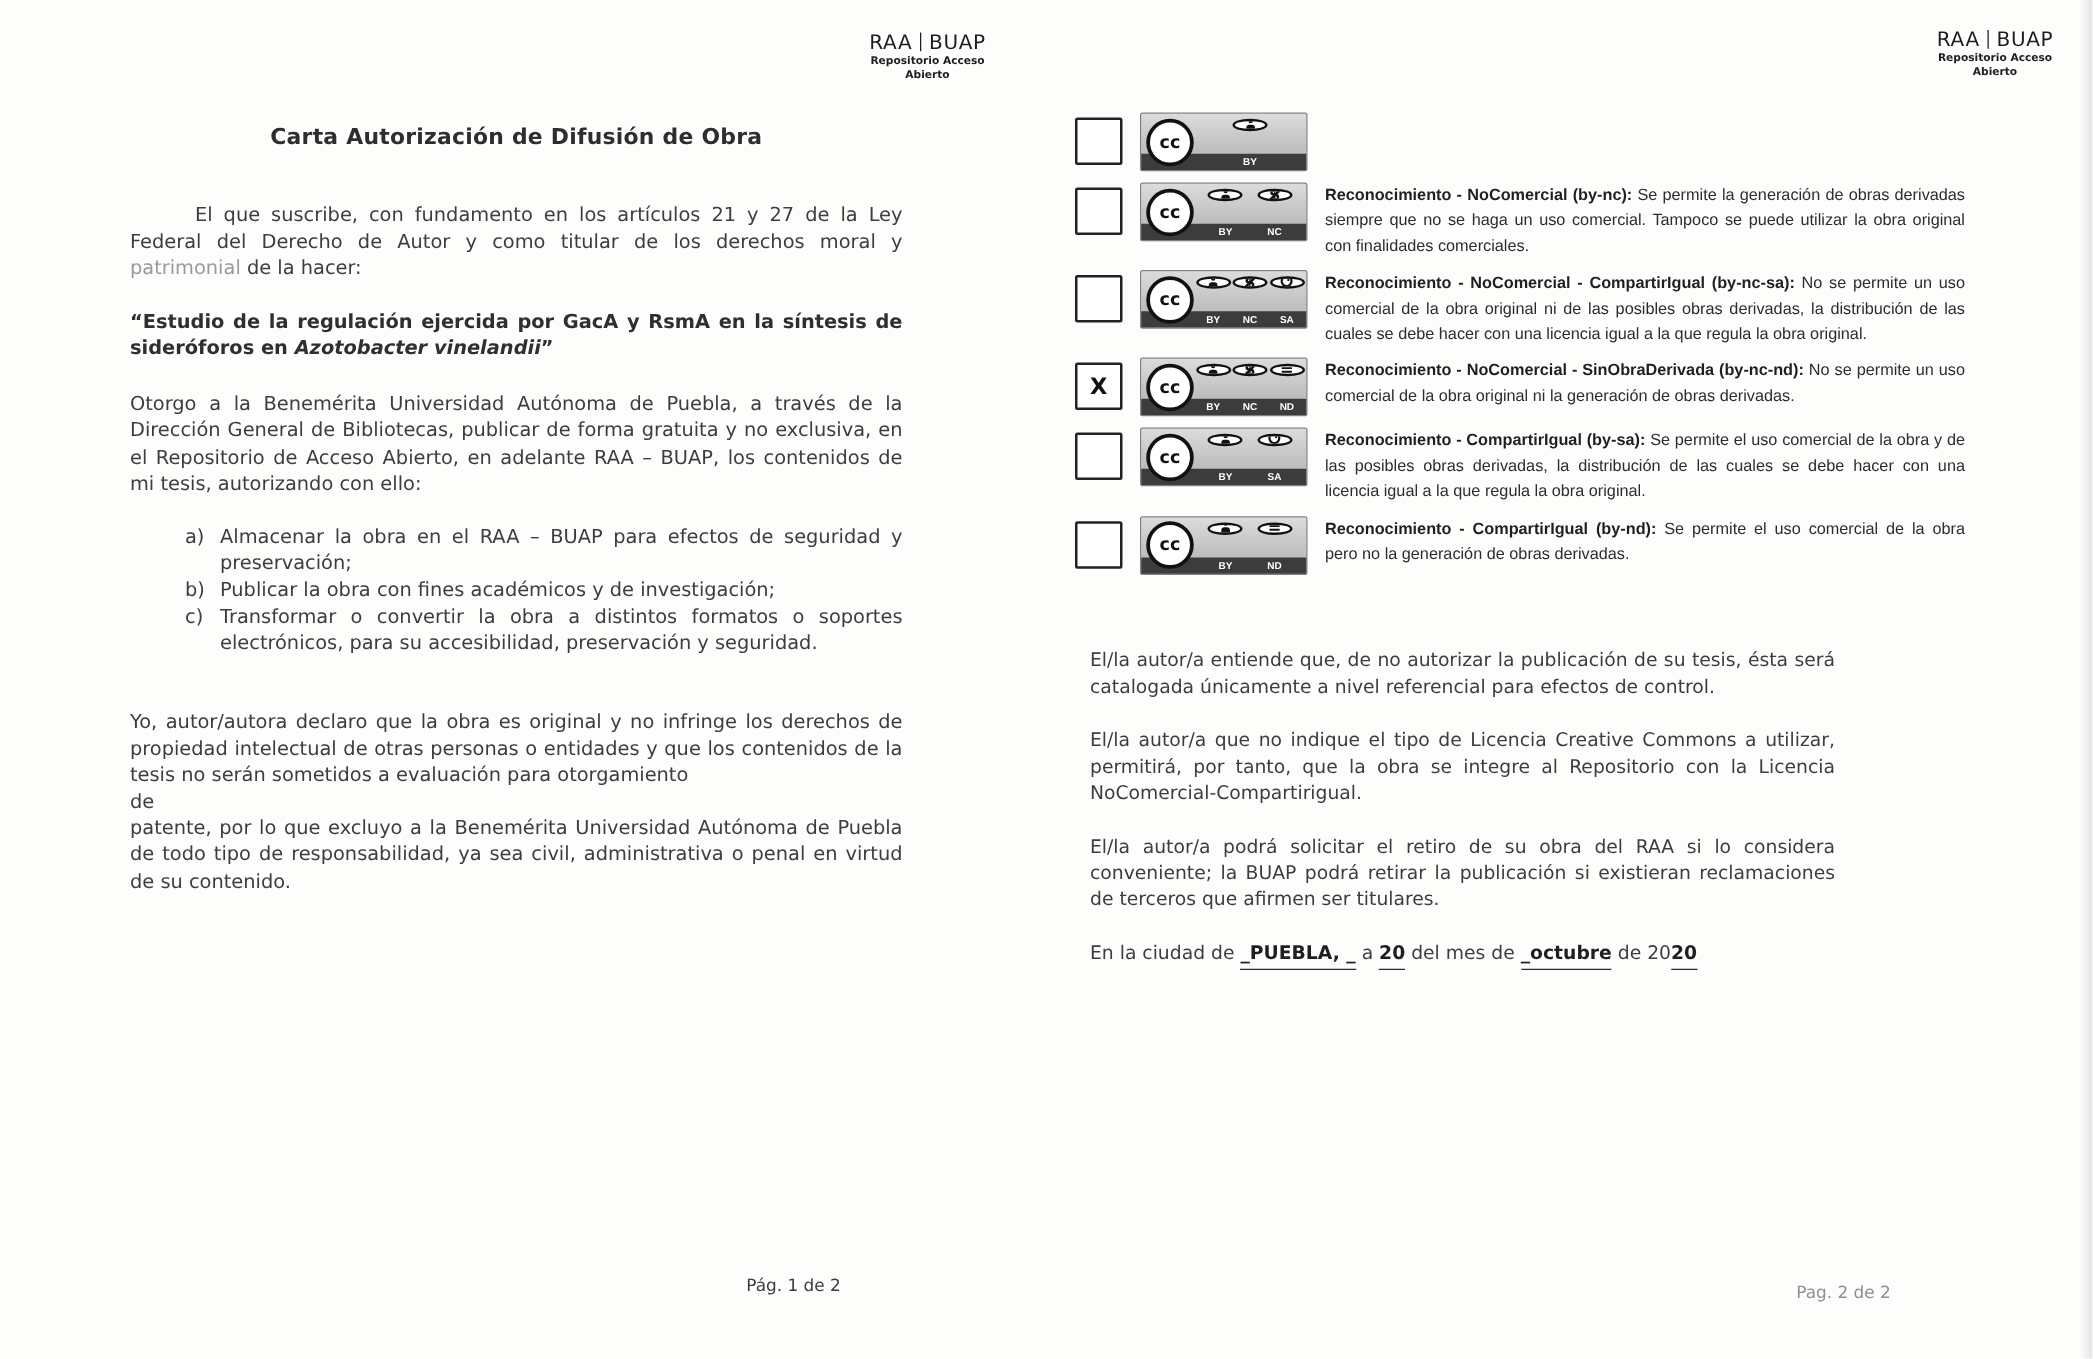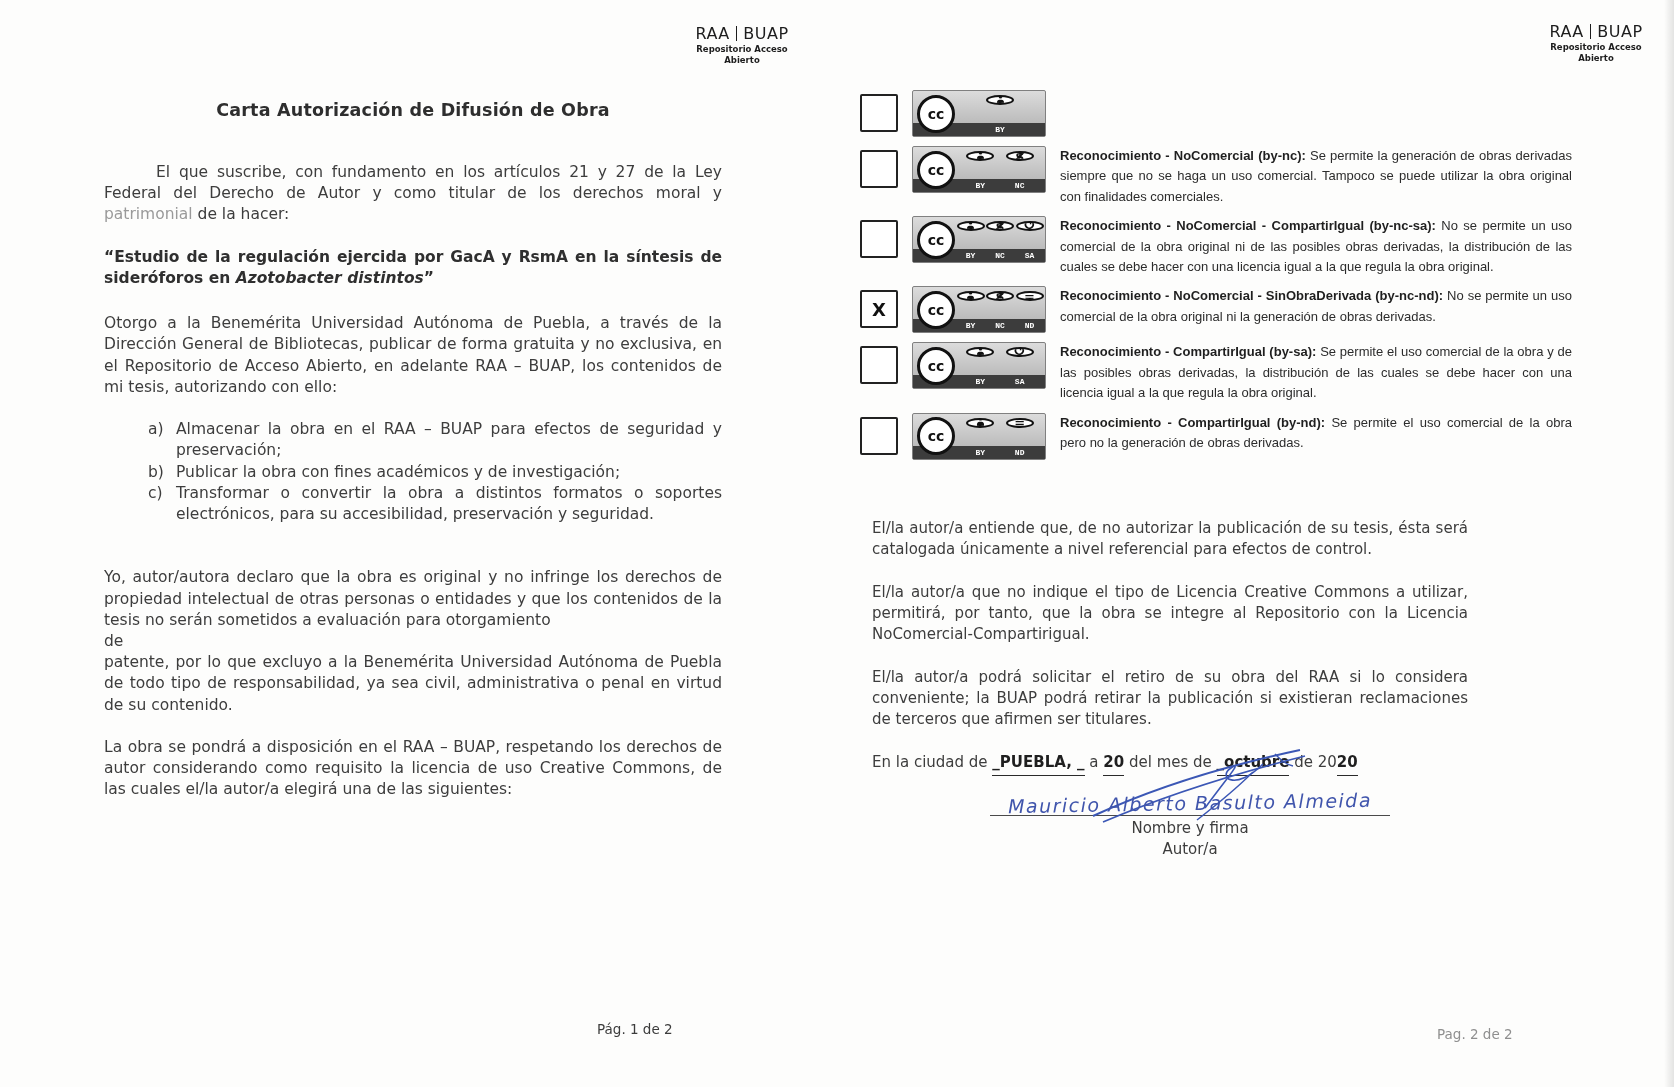--- a/index.html
+++ b/index.html
@@ -51,21 +51,21 @@
   .cc-big{width:32px;height:32px;border:3px solid #111;border-radius:50%;background:#fff;
       display:flex;align-items:center;justify-content:center;font-weight:bold;font-size:14px;
       color:#111;margin-left:4px;z-index:2;flex:none;}
   .codes{flex:1;display:flex;justify-content:space-evenly;z-index:2;height:100%;}
   .code-col{display:flex;flex-direction:column;align-items:center;justify-content:flex-start;
       padding-top:4px;}
   .icon-circle{width:24px;height:24px;border:2.5px solid #111;border-radius:50%;background:#fff;
       display:flex;align-items:center;justify-content:center;font-weight:bold;font-size:13px;
       color:#111;position:relative;overflow:hidden;}
   .code-label{font-size:8px;font-weight:bold;color:#fff;height:13px;line-height:14px;
-      margin-top:18px;font-family:Liberation Mono, monospace;}
+      margin-top:18px;font-family:Liberation Sans, sans-serif;}
   .nc-slash{position:absolute;width:2px;height:26px;background:#111;transform:rotate(45deg);}
   .sa-glyph{font-size:15px;line-height:1;margin-top:-2px;}
   .license-text{flex:1;font-family:"Liberation Sans",sans-serif;font-size:13px;
       line-height:1.57;text-align:justify;color:#2c2c2c;margin:0;}
   .license-title{font-weight:bold;color:#1f1f1f;}
 
   
   .p2-paras{width:596px;margin-top:58px;margin-left:12px;}
   .p2-paras p{font-size:15px;line-height:1.4;text-align:justify;margin:0 0 22px 0;}
   .date-line{font-size:15.5px;margin-top:6px;white-space:nowrap;}
@@ -104,21 +104,21 @@
     </div>
     <div class="logo-sub">Repositorio Acceso
 Abierto</div>
   </div>
 
   <div class="page1">
     <h1 class="doc-title">Carta Autorización de Difusión de Obra</h1>
 
     <p class="indent"><span>El que suscribe, con fundamento en los artículos 21 y 27 de la Ley Federal del Derecho de Autor y como titular de los derechos moral y </span><span class="gray">patrimonial</span><span> de la hacer:</span></p>
 
-    <p class="thesis"><span>“Estudio de la regulación ejercida por GacA y RsmA en la síntesis de sideróforos en </span><span class="it">Azotobacter distintos</span><span>”</span></p>
+    <p class="thesis"><span>“Estudio de la regulación ejercida por GacA y RsmA en la síntesis de sideróforos en </span><span class="it">Azotobacter vinelandii</span><span>”</span></p>
 
     <p>Otorgo a la Benemérita Universidad Autónoma de Puebla, a través de la Dirección General de Bibliotecas, publicar de forma gratuita y no exclusiva, en el Repositorio de Acceso Abierto, en adelante RAA – BUAP, los contenidos de mi tesis, autorizando con ello:</p>
 
     <div class="list">
         <div class="list-item">
           <span class="li-label">a)</span>
           <span class="li-text">Almacenar la obra en el RAA – BUAP para efectos de seguridad y preservación;</span>
         </div>
         <div class="list-item">
           <span class="li-label">b)</span>
@@ -127,21 +127,20 @@
         <div class="list-item">
           <span class="li-label">c)</span>
           <span class="li-text">Transformar o convertir la obra a distintos formatos o soportes electrónicos, para su accesibilidad, preservación y seguridad.</span>
         </div>
       </div>
 
     <p class="preline sp-top">Yo, autor/autora declaro que la obra es original y no infringe los derechos de propiedad intelectual de otras personas o entidades y que los contenidos de la tesis no serán sometidos a evaluación para otorgamiento
 de
 patente, por lo que excluyo a la Benemérita Universidad Autónoma de Puebla de todo tipo de responsabilidad, ya sea civil, administrativa o penal en virtud de su contenido.</p>
 
-    <p>La obra se pondrá a disposición en el RAA – BUAP, respetando los derechos de autor considerando como requisito la licencia de uso Creative Commons, de las cuales el/la autor/a elegirá una de las siguientes:</p>
   </div>
 
   <div class="footer1">Pág. 1 de 2</div>
 
   <div class="page2">
     <div class="license-list">
         <div class="license-row">
           <div class="cc-checkbox"></div>
           <div class="cc-badge">
             <div class="badge-strip"></div>
@@ -301,31 +300,17 @@
         </div>
       </div>
 
     <div class="p2-paras">
       <p>El/la autor/a entiende que, de no autorizar la publicación de su tesis, ésta será catalogada únicamente a nivel referencial para efectos de control.</p>
       <p>El/la autor/a que no indique el tipo de Licencia Creative Commons a utilizar, permitirá, por tanto, que la obra se integre al Repositorio con la Licencia NoComercial-Compartirigual.</p>
       <p>El/la autor/a podrá solicitar el retiro de su obra del RAA si lo considera conveniente; la BUAP podrá retirar la publicación si existieran reclamaciones de terceros que afirmen ser titulares.</p>
 
       <p class="date-line"><span>En la ciudad de </span><span class="bu">_PUEBLA, _</span><span> a </span><span class="bu">20</span><span> del mes de </span><span class="bu">_octubre</span><span> de 20</span><span class="bu">20</span></p>
 
-      <div class="sig-block">
-        <svg class="sig-flourish" width="230" height="86" viewBox="0 0 230 86">
-          <path d="M8 72 C 60 48, 130 24, 215 6" stroke="#3b57b5" stroke-width="2" fill="none"></path>
-          <path d="M18 78 C 72 55, 140 32, 220 12" stroke="#3b57b5" stroke-width="1.6" fill="none"></path>
-          <path d="M120 64 C 142 34, 158 16, 146 24 C 132 33, 150 48, 178 20" stroke="#3b57b5" stroke-width="1.6" fill="none"></path>
-          <path d="M168 28 C 150 46, 130 62, 112 76" stroke="#3b57b5" stroke-width="1.4" fill="none"></path>
-          <path d="M190 10 C 196 16, 200 20, 208 22" stroke="#3b57b5" stroke-width="1.4" fill="none"></path>
-        </svg>
-        <div class="sig-line">
-          <span class="sig-name">Mauricio Alberto Basulto Almeida</span>
-        </div>
-        <div class="sig-cap">Nombre y firma</div>
-        <div class="sig-cap">Autor/a</div>
-      </div>
     </div>
   </div>
 
   <div class="footer2">Pag. 2 de 2</div>
 </div>
 
 </body></html>

